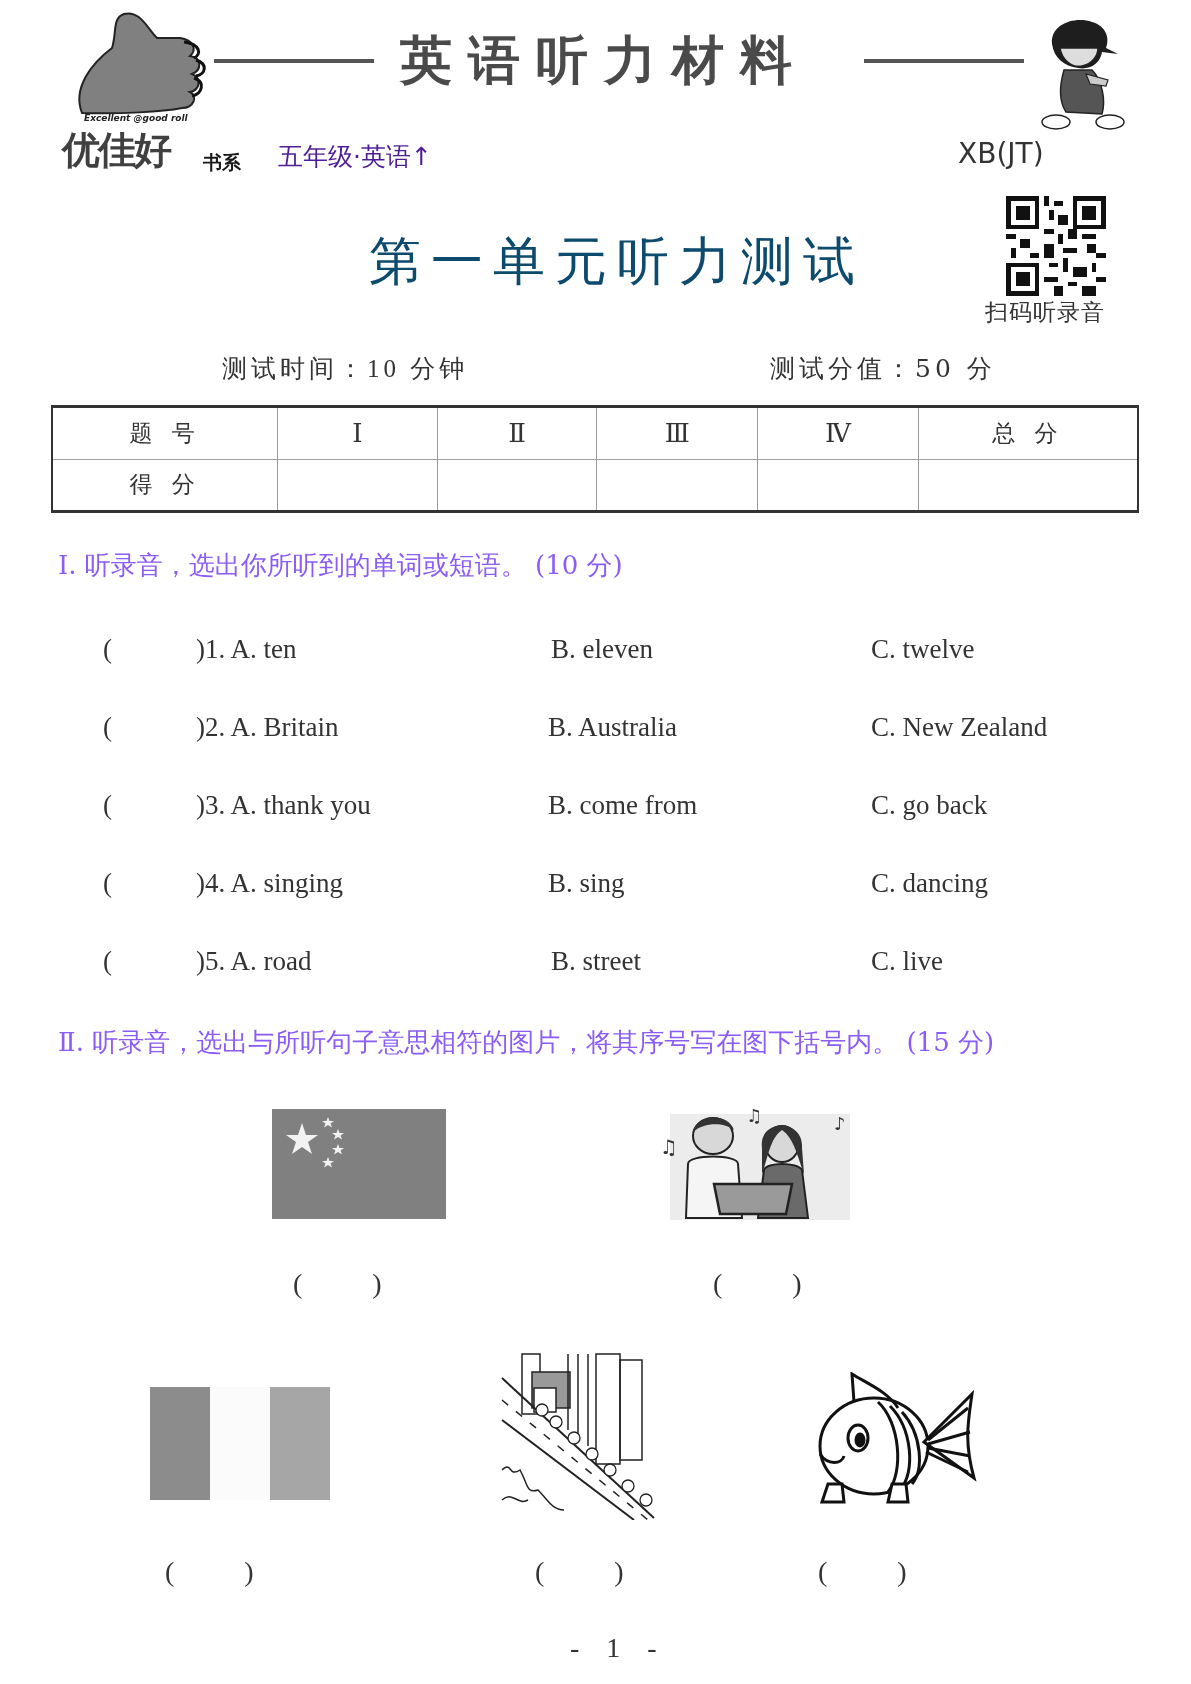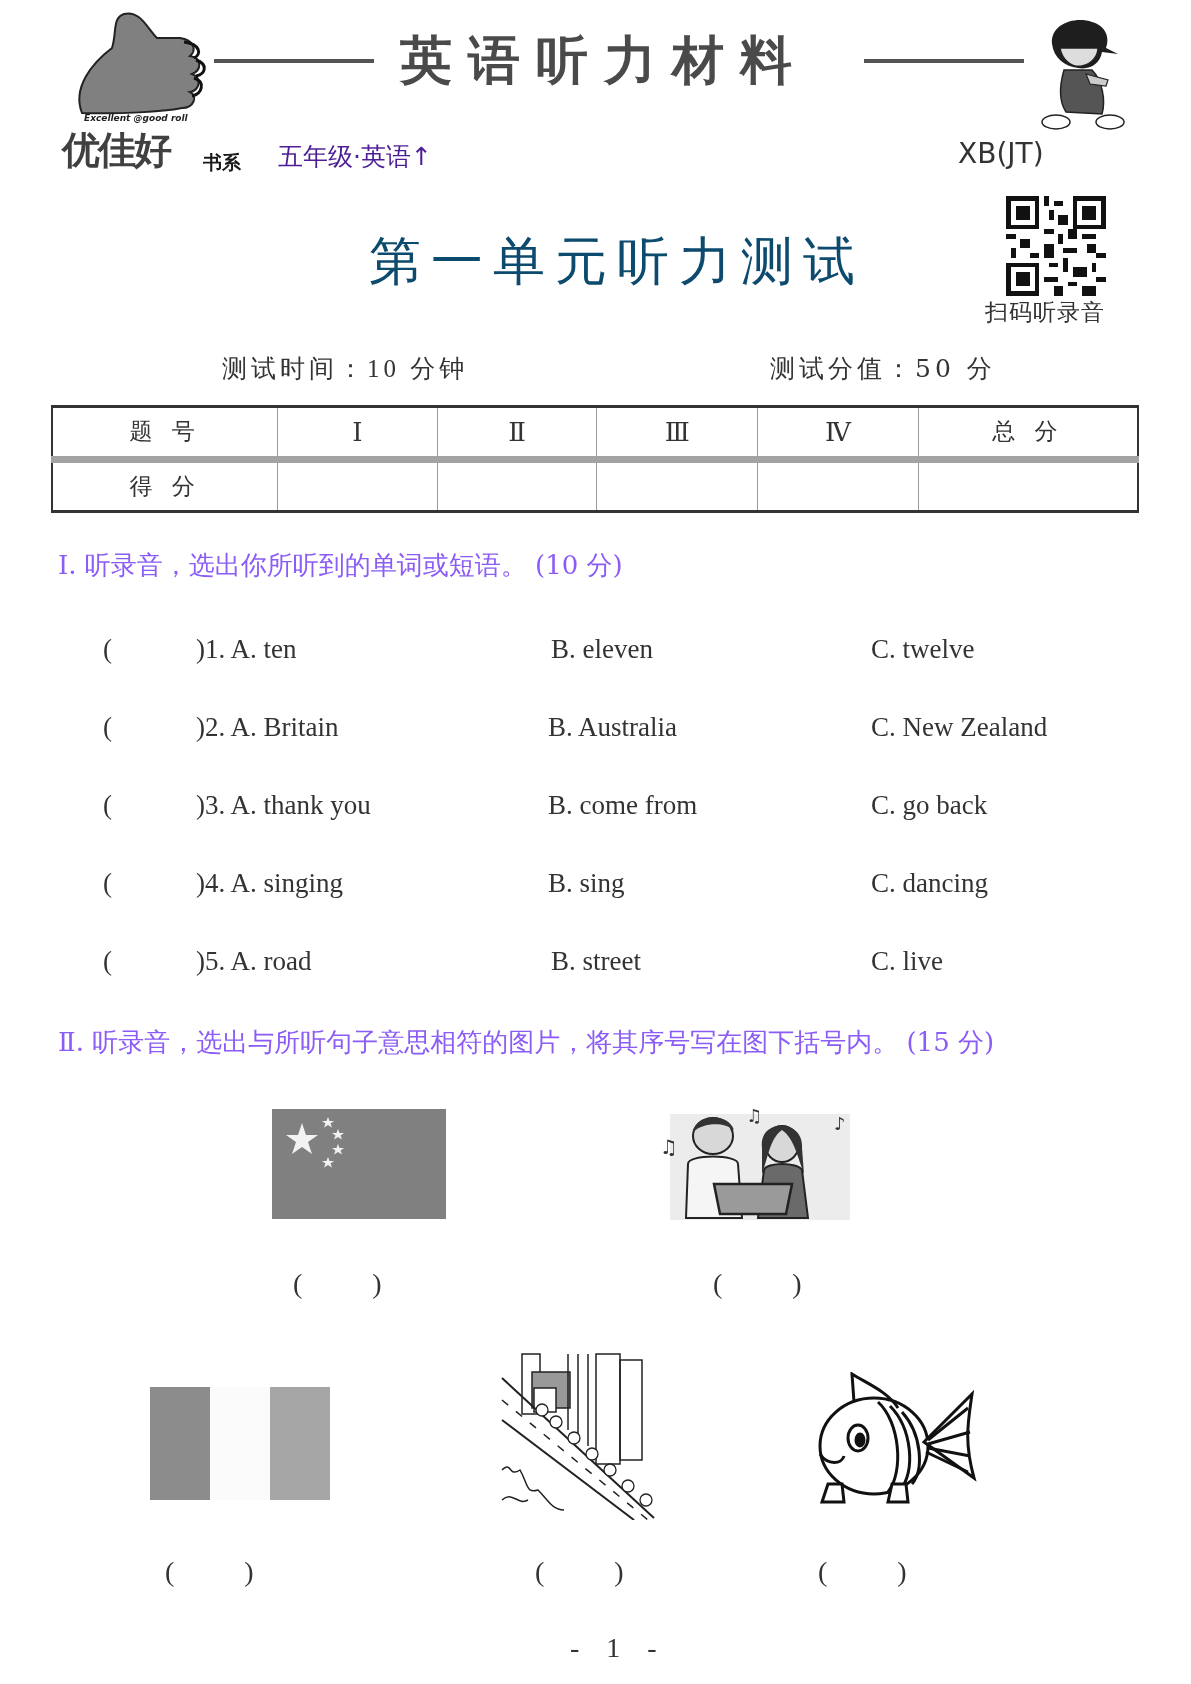--- a/index.html
+++ b/index.html
@@ -24,21 +24,21 @@
   .qr { left: 1003px; top: 196px; width: 106px; height: 100px; }
   .qr-label { left: 985px; top: 297px; font-size: 23px; color: #333; letter-spacing: 1px; }
 
   .meta-time { left: 222px; top: 352px; font-size: 25px; color: #333; letter-spacing: 4px; font-family: Liberation Serif, serif; }
   .meta-score { left: 770px; top: 352px; font-size: 25px; color: #333; letter-spacing: 4px; }
 
   
   .score-table { left: 51px; top: 405px; width: 1088px; height: 108px; border-collapse: collapse; border-top: 3px solid #333; border-bottom: 3px solid #333; border-left: 2px solid #333; border-right: 2px solid #333; }
   .score-table td { border: 1px solid #999; text-align: center; font-family: "DejaVu Sans", sans-serif; font-size: 23px; color: #333; letter-spacing: 6px; }
   .score-table td.roman { font-family: "DejaVu Serif", serif; letter-spacing: 0; font-size: 26px; }
-  .score-table tr:first-child td { border-bottom: 7px solid #a3a3a3; }
+  .score-table tr:first-child td { border-bottom: 1px solid #a3a3a3; }
 
   
   .sec-head { font-family: "DejaVu Sans", sans-serif; font-size: 26px; color: #8b5cf6; }
   .sec-head .num { font-family: "DejaVu Serif", serif; }
   .sec-head .pts { font-family: "DejaVu Serif", serif; }
   .sec1 { left: 58px; top: 548px; }
   .sec2 { left: 58px; top: 1025px; }
 
   .q-row { left: 0; width: 1191px; height: 40px; font-family: "Liberation Serif", "DejaVu Serif", serif; font-size: 27px; color: #333; }
   .q-row span { position: absolute; top: 0; white-space: nowrap; }

